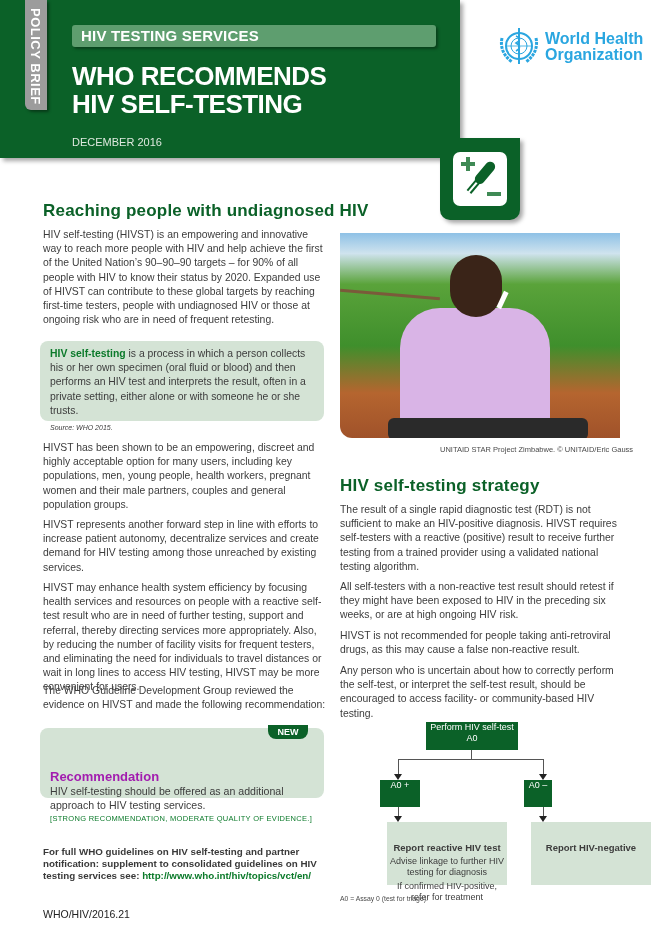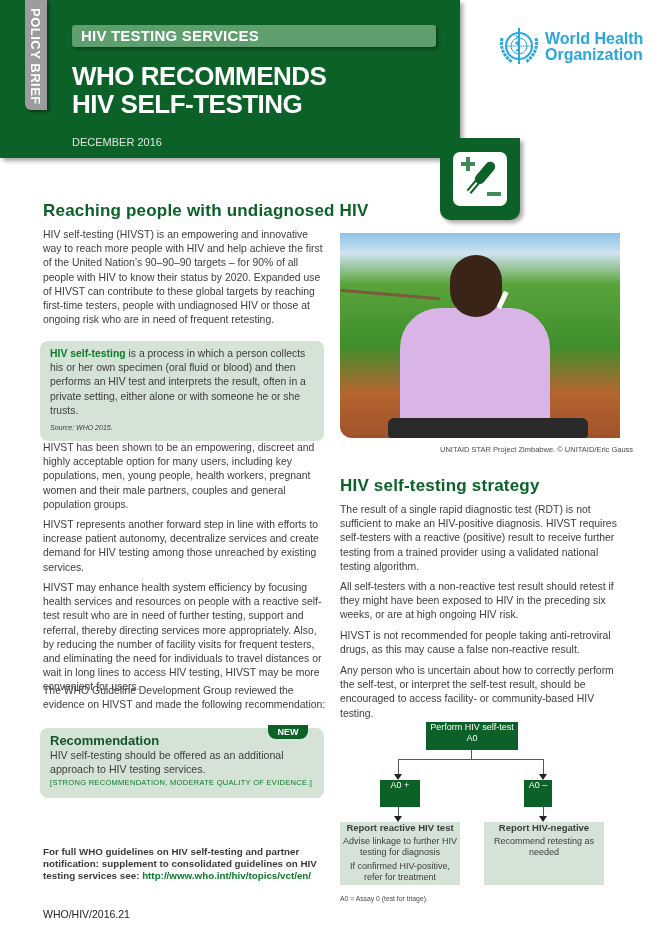--- a/index.html
+++ b/index.html
@@ -19,45 +19,45 @@
                   border-radius: 3px; box-shadow: 2px 2px 3px rgba(0,0,0,0.35); }
   .services-bar span { position: absolute; left: 9px; top: 2px; color: #fff; font-weight: bold; font-size: 15px; letter-spacing: 0.2px; }
   .main-title { position: absolute; left: 72px; top: 62px; color: #fff; font-weight: bold; font-size: 26px; line-height: 28px; letter-spacing: -0.5px; }
   .date { position: absolute; left: 72px; top: 136px; color: #dfe9df; font-size: 11px; }
   .who-logo { position: absolute; left: 496px; top: 24px; display: flex; align-items: center; }
   .who-logo .emblem { width: 46px; height: 46px; }
   .who-logo .name { color: #2aa6e0; font-weight: bold; font-size: 16px; line-height: 16px; margin-left: 3px; }
 
   h2 { color: #0b6128; font-weight: bold; font-size: 17px; position: absolute; letter-spacing: 0.2px; }
   .para { position: absolute; font-size: 10.4px; line-height: 14.2px; color: #3c3c3c; }
-  .def-box { position: absolute; left: 40px; top: 341px; width: 284px; height: 100px; background: #d4e3d5; border-radius: 8px; padding: 6px 10px; }
+  .def-box { position: absolute; left: 40px; top: 341px; width: 284px; height: 80px; background: #d4e3d5; border-radius: 8px; padding: 6px 10px; }
   .def-box p { font-size: 10.4px; line-height: 14.2px; color: #3c3c3c; }
   .def-box b { color: #0b7a2a; }
   .def-box .src { font-size: 7px; font-style: italic; margin-top: 3px; }
   .rec-box { position: absolute; left: 40px; top: 728px; width: 284px; height: 70px; background: #d4e3d5; border-radius: 8px; padding: 5px 10px; }
-  .rec-title { color: #14532d; font-weight: bold; font-size: 13px; }
+  .rec-title { color: #a21caf; font-weight: bold; font-size: 13px; margin-top: 36px; }
   .rec-text { font-size: 10.6px; line-height: 14px; color: #3c3c3c; }
   .rec-strength { font-size: 7.5px; color: #0b7a2a; margin-top: 2px; letter-spacing: 0.3px; }
   .new-badge { position: absolute; left: 268px; top: 725px; width: 40px; height: 14px; background: #0b6128;
                border-radius: 0 0 8px 8px; color: #fff; font-size: 9px; font-weight: bold; text-align: center; line-height: 14px; }
   .footer-note { position: absolute; left: 43px; top: 846px; width: 290px; font-size: 9.8px; line-height: 12px; color: #3a3a3a; font-weight: bold; }
   .footer-note a { color: #0b7a2a; text-decoration: none; }
   .doc-id { position: absolute; left: 43px; top: 908px; font-size: 10.5px; color: #222; }
 
   .photo { position: absolute; left: 340px; top: 233px; width: 280px; height: 205px; border-radius: 0 0 0 12px; overflow: hidden;
            background: linear-gradient(180deg, #8ec1e6 0%, #cfe3ee 10%, #5aa33a 25%, #3f8f2c 55%, #b5652f 78%, #a0522a 100%); }
   .photo .person-shirt { position: absolute; left: 60px; top: 75px; width: 150px; height: 120px; background: #d9b4e6; border-radius: 40px 40px 10px 10px; }
   .photo .person-head { position: absolute; left: 110px; top: 22px; width: 52px; height: 62px; background: #3a2418; border-radius: 26px; }
   .photo .pants { position: absolute; left: 48px; top: 185px; width: 200px; height: 22px; background: #2a2a2a; border-radius: 6px; }
   .photo .stick { position: absolute; left: 160px; top: 58px; width: 5px; height: 18px; background: #fff; transform: rotate(25deg); }
   .photo .fence { position: absolute; left: 0; top: 60px; width: 100px; height: 3px; background: #7a5a3a; transform: rotate(5deg); }
   .photo-credit { position: absolute; left: 440px; top: 445px; font-size: 7.5px; color: #4a4a4a; text-align: center; }
 
   .flow-node { position: absolute; background: #0b6128; color: #fff; font-size: 9px; text-align: center; display: flex; align-items: flex-start; justify-content: center; line-height: 11px; }
-  .flow-out { position: absolute; background: #d4e3d5; text-align: center; font-size: 9px; line-height: 11px; color: #3c3c3c; padding-top: 0; }
+  .flow-out { position: absolute; background: #d4e3d5; text-align: center; font-size: 9px; line-height: 11px; color: #3c3c3c; padding-top: 20px; margin-left: 47px; }
   .flow-out .t { font-weight: bold; font-size: 9.5px; margin-bottom: 3px; }
   .flow-out .l { margin-bottom: 3px; }
   .line { position: absolute; background: #555; }
   .arrow { position: absolute; width: 0; height: 0; border-left: 4px solid transparent; border-right: 4px solid transparent; border-top: 6px solid #222; }
   .flow-note { position: absolute; left: 340px; top: 895px; font-size: 6.8px; color: #4a4a4a; }
 </style>
 </head>
 <body>
 
 <div class="header-band"></div>
@@ -165,15 +165,14 @@
 <div class="arrow" style="left:394px; top:816px;"></div>
 <div class="arrow" style="left:539px; top:816px;"></div>
 
 <div class="flow-out" style="left:340px; top:822px; width:120px; height:63px;">
   <div class="t">Report reactive HIV test</div>
   <div class="l">Advise linkage to further HIV testing for diagnosis</div>
   <div class="l">If confirmed HIV-positive, refer for treatment</div>
 </div>
 <div class="flow-out" style="left:484px; top:822px; width:120px; height:63px;">
   <div class="t">Report HIV-negative</div>
-  <div class="l">Recommend retesting as needed</div>
 </div>
 <div class="flow-note">A0 = Assay 0 (test for triage).</div>
 
 </body></html>

